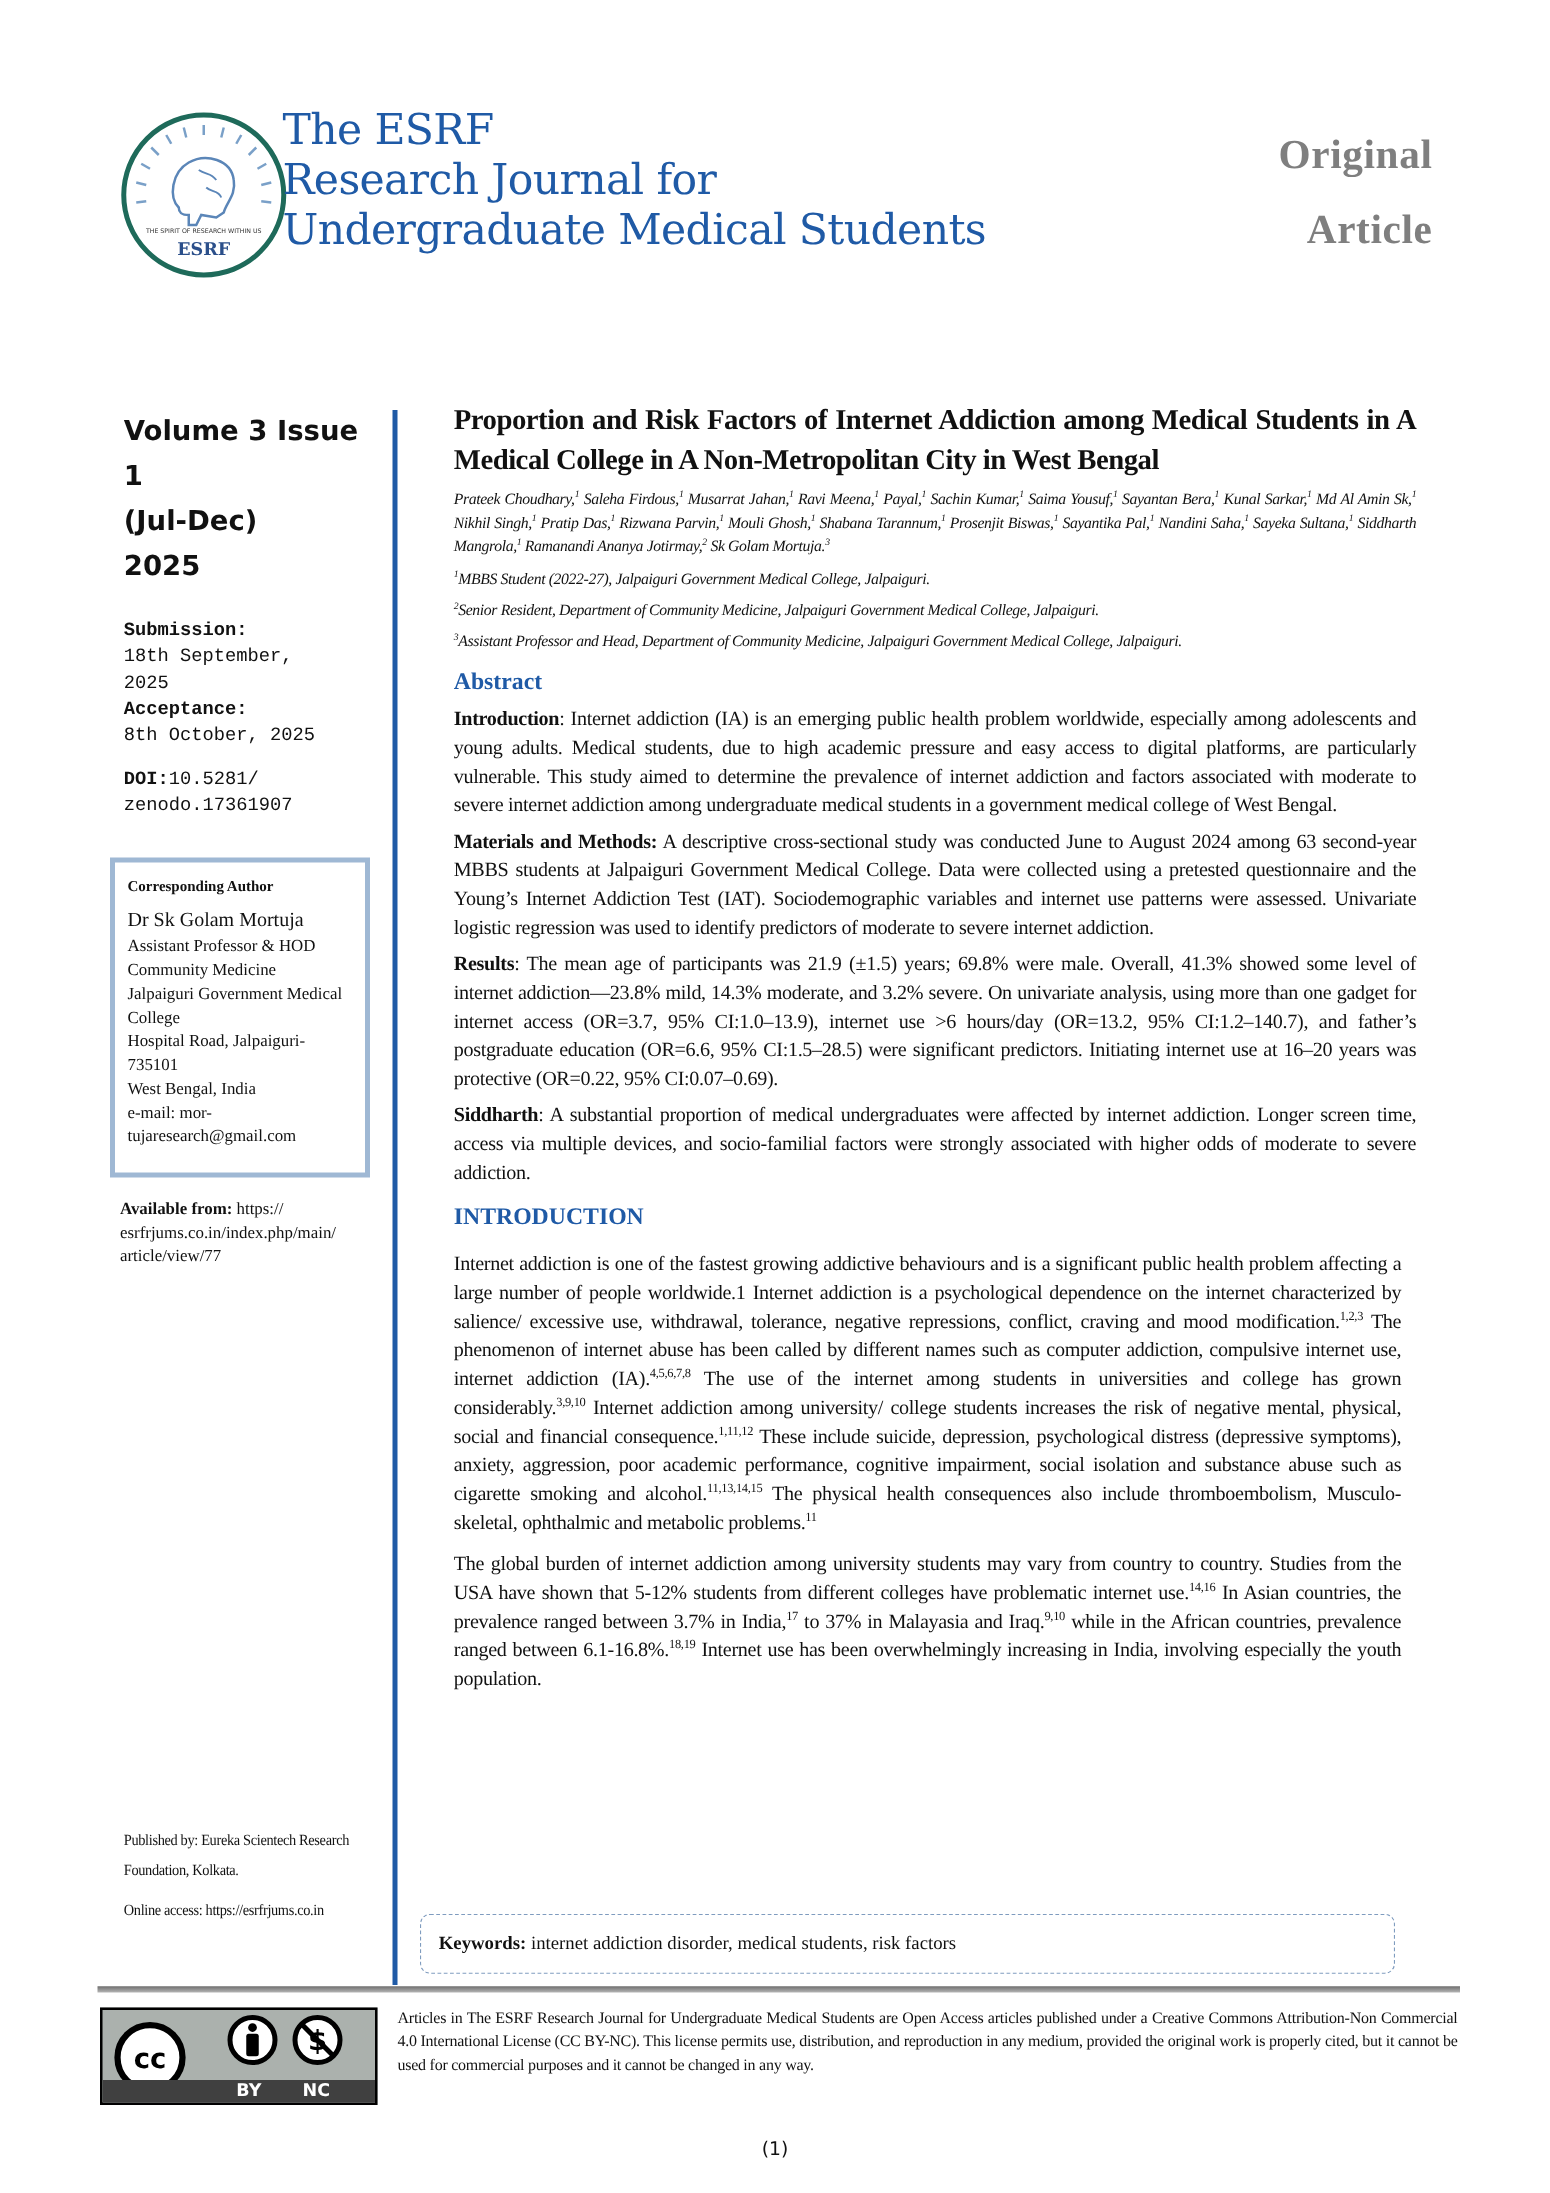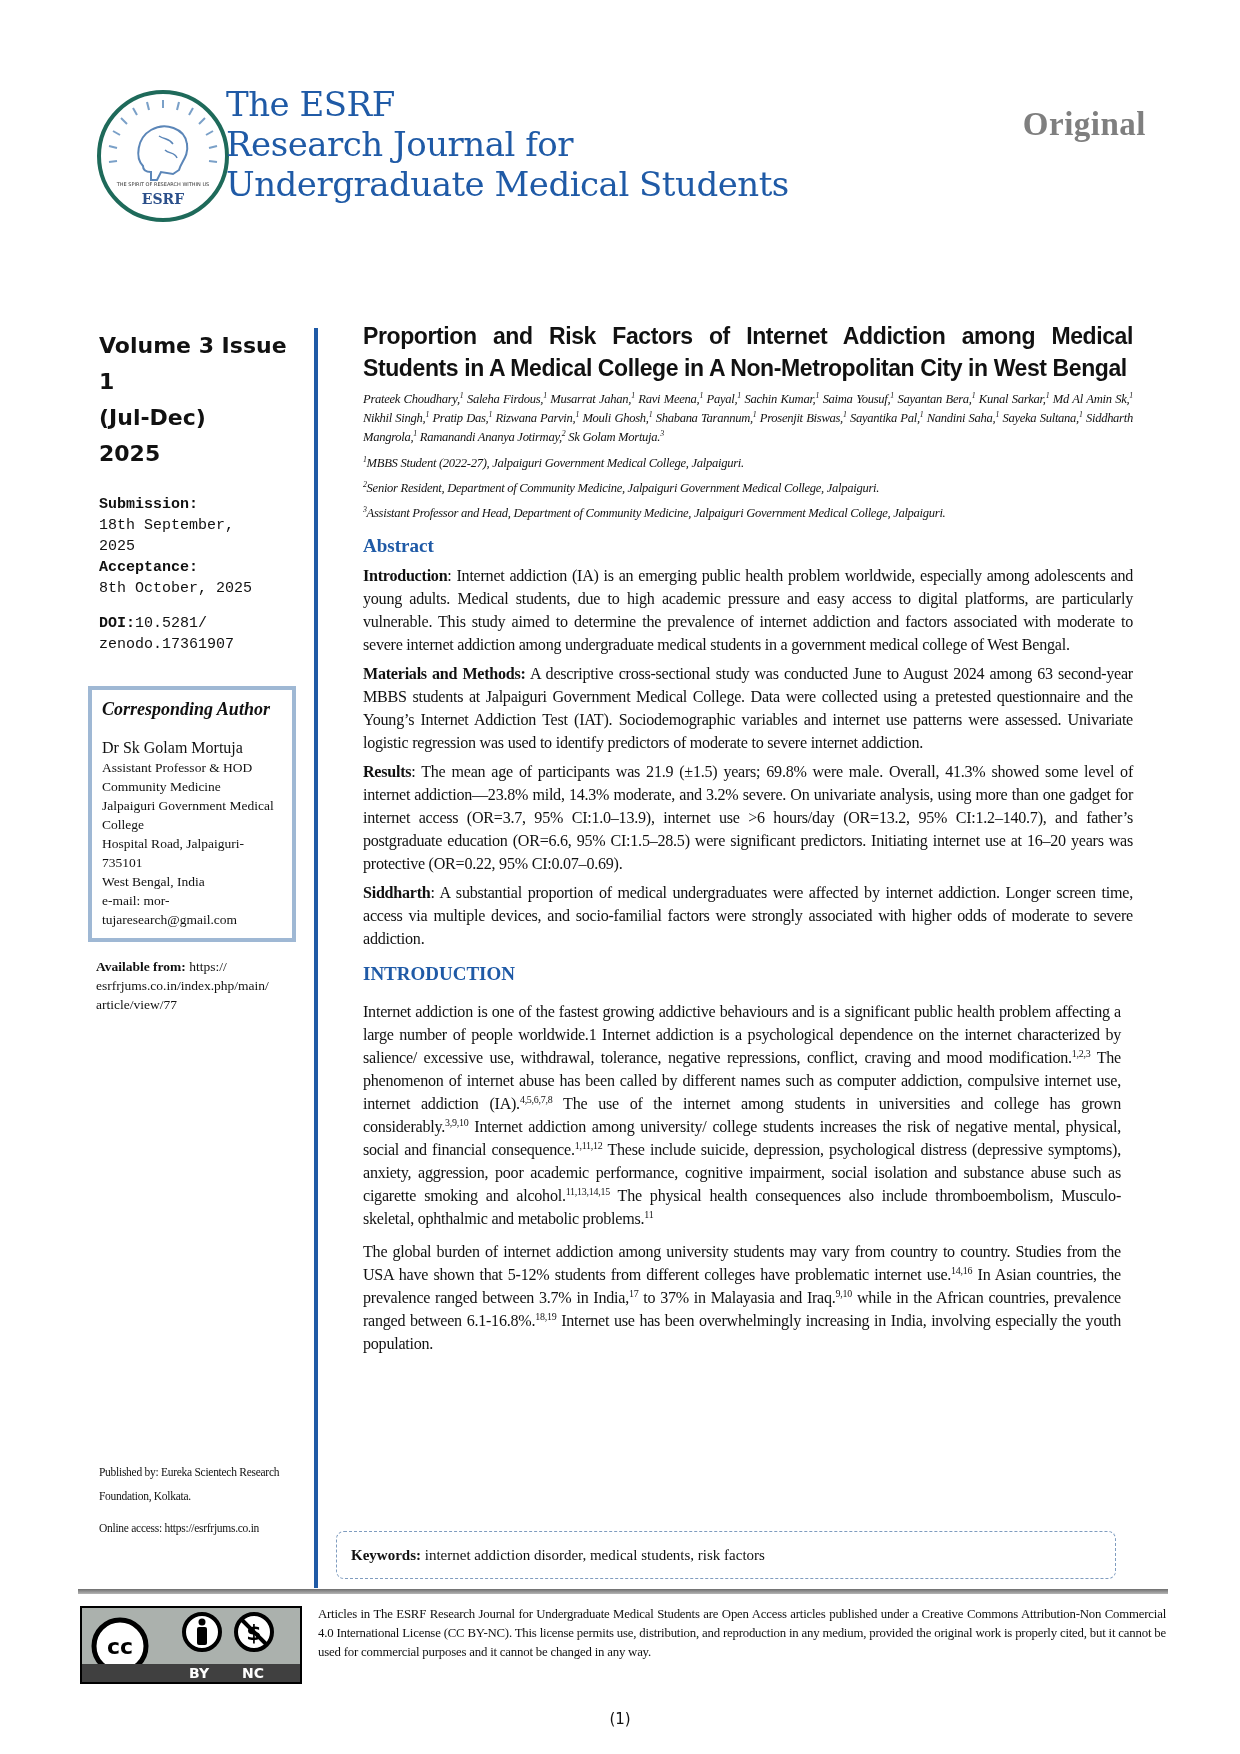--- a/index.html
+++ b/index.html
@@ -14,34 +14,34 @@
   
   .sidebar { position: absolute; left: 99px; top: 328px; width: 205px; }
   .volume { font-family: "DejaVu Sans", sans-serif; font-weight: bold; font-size: 22px; line-height: 36px; color: #111; }
   .meta { margin-top: 22px; font-family: "Liberation Mono", monospace; font-size: 15px; line-height: 21px; }
   .meta .lbl { font-weight: bold; }
   .meta .val { text-align: left; padding-right: 3px; }
   .doi { margin-top: 14px; font-family: "Liberation Mono", monospace; font-size: 15px; line-height: 21px; }
   .doi b { font-weight: bold; }
 
   .corr-box { position: absolute; left: 88px; top: 686px; width: 208px; height: 256px; border: 4px solid #9fb8d4; padding: 10px 8px 0 10px; font-size: 13.5px; line-height: 19px; }
-  .corr-box .title { font-weight: bold; font-size: 18px; margin-bottom: 19px; font-style: italic; }
+  .corr-box .title { font-weight: bold; font-size: 12px; margin-bottom: 8px; }
   .corr-box .name { font-size: 16px; line-height: 20px; }
 
   .avail { position: absolute; left: 96px; top: 957px; width: 205px; font-size: 13.5px; line-height: 19px; }
   .avail b { font-weight: bold; }
 
   .publisher { position: absolute; left: 99px; top: 1460px; width: 205px; font-family: "Liberation Serif", serif; font-size: 12.5px; line-height: 24px; letter-spacing: -0.3px; transform: scaleX(0.92); transform-origin: left; }
   .publisher .online { margin-top: 8px; }
 
   .vrule { position: absolute; left: 314px; top: 328px; width: 4px; height: 1260px; background: #1f5aa6; }
 
   
   .main { position: absolute; left: 363px; top: 320px; width: 770px; }
-  .paper-title { font-family: Liberation Sans, sans-serif; font-weight: bold; font-size: 23px; line-height: 32px; letter-spacing: -0.4px; text-align: justify; color: #111; }
+  .paper-title { font-family: Liberation Serif, serif; font-weight: bold; font-size: 23px; line-height: 32px; letter-spacing: -0.4px; text-align: justify; color: #111; }
   .authors { margin-top: 6px; font-style: italic; font-size: 12.6px; line-height: 19px; text-align: justify; letter-spacing: -0.3px; }
   .affil { margin-top: 4px; font-style: italic; font-size: 12.6px; line-height: 25px; letter-spacing: -0.3px; }
   sup { font-size: 0.62em; vertical-align: super; line-height: 0; }
   .h-abstract { margin-top: 6px; color: #1f5aa6; font-weight: bold; font-size: 19px; line-height: 28px; }
   .abs-p { margin-top: 4px; font-size: 16.1px; line-height: 23px; text-align: justify; letter-spacing: -0.25px; }
   .abs-p + .abs-p { margin-top: 6px; }
   .abs-p b { font-weight: bold; }
   .h-intro { margin-top: 10px; color: #1f5aa6; font-weight: bold; font-size: 19px; line-height: 28px; }
   .body-p { margin-top: 12px; font-size: 16.1px; line-height: 23px; text-align: justify; letter-spacing: -0.25px; width: 758px; }
   .body-p + .body-p { margin-top: 10px; }
@@ -88,20 +88,21 @@
 </div>
 
 <div class="journal-title">
   <div>The ESRF</div>
   <div>Research Journal for</div>
   <div>Undergraduate Medical Students</div>
 </div>
 
 <div class="article-type">
   <div>Original</div>
+  <div>Article</div>
 </div>
 
 <div class="sidebar">
   <div class="volume">
     <div>Volume 3 Issue 1</div>
     <div>(Jul-Dec)</div>
     <div>2025</div>
   </div>
   <div class="meta">
     <div class="lbl">Submission:</div>

